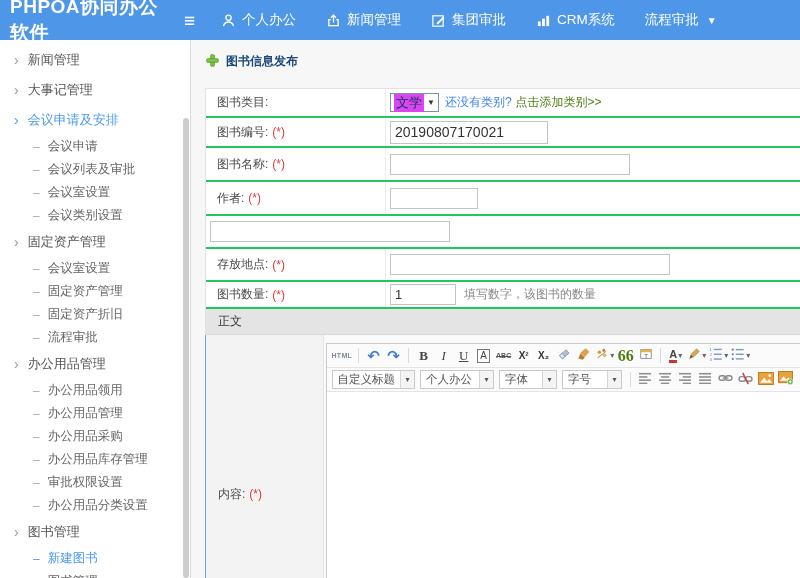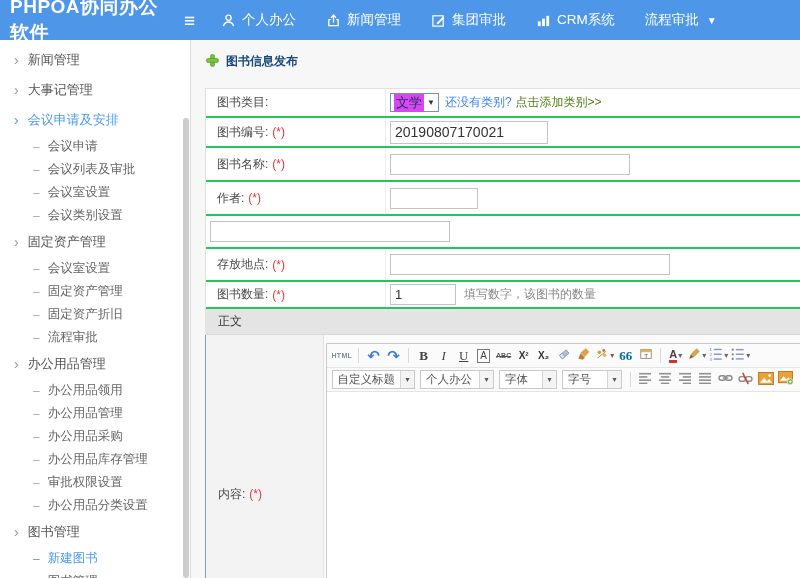--- a/index.html
+++ b/index.html
@@ -69,21 +69,21 @@
   .tb-sep { width:1px; height:15px; background:#d9d9d9; margin:0 3px; }
   .caret { font-size:8px; color:#666; }
   .ic-html { font-size:7px; font-weight:bold; color:#7c8b9d; letter-spacing:.3px; }
   .ic-undo,.ic-redo { color:#3c7cd6; font-size:15px; font-weight:bold; line-height:1; }
   .ic-b { font-family:"Liberation Serif","DejaVu Serif",serif; font-weight:bold; font-size:13px; }
   .ic-i { font-family:"Liberation Serif","DejaVu Serif",serif; font-style:italic; font-size:13px; }
   .ic-u { font-family:"Liberation Serif","DejaVu Serif",serif; text-decoration:underline; font-size:13px; }
   .ic-boxa { border:1px solid #777; font-size:10px; padding:0 2px; line-height:12px; }
   .ic-strike { font-size:7px; text-decoration:line-through; font-weight:bold; color:#555; }
   .ic-supsub { font-size:10px; font-weight:bold; color:#333; }
-  .ic-quote { font-family:"Liberation Serif","DejaVu Serif",serif; font-weight:bold; font-size:13px; color:#0369a1; }
+  .ic-quote { font-family:"Liberation Serif","DejaVu Serif",serif; font-weight:bold; font-size:16px; color:#4d7c0f; }
   .ic-fontcolor { font-weight:bold; font-size:11px; border-bottom:3px solid #c33; line-height:11px; }
   .tb-dd { height:19px; border:1px solid #c9c9c9; background:#fff; display:inline-flex;
     align-items:center; color:#555; cursor:pointer; margin-right:2px; }
   .tb-dd .lbl { padding:0 5px; font-size:11.5px; white-space:nowrap; }
   .tb-dd .arr { width:14px; align-self:stretch; border-left:1px solid #d5d5d5; display:flex;
     align-items:center; justify-content:center; font-size:8px; color:#555; background:#f4f4f4; }
   .editor-body { height:262px; background:#fff; }
 </style>
 </head>
 <body>

